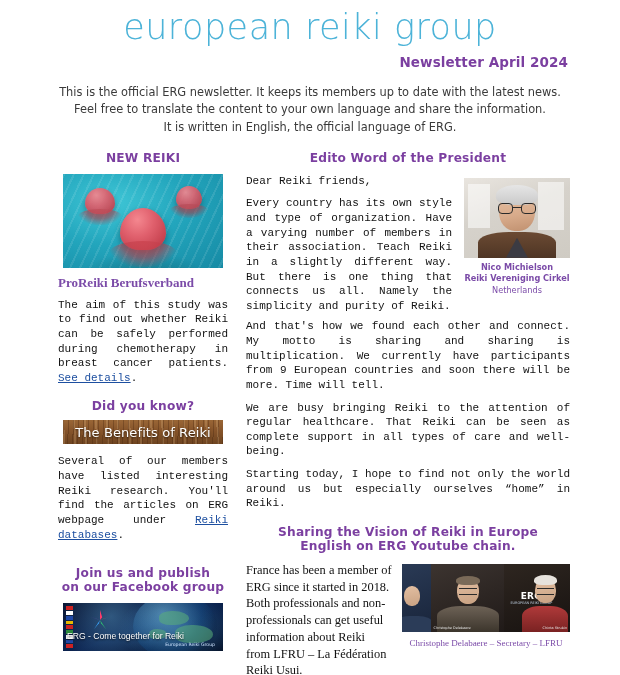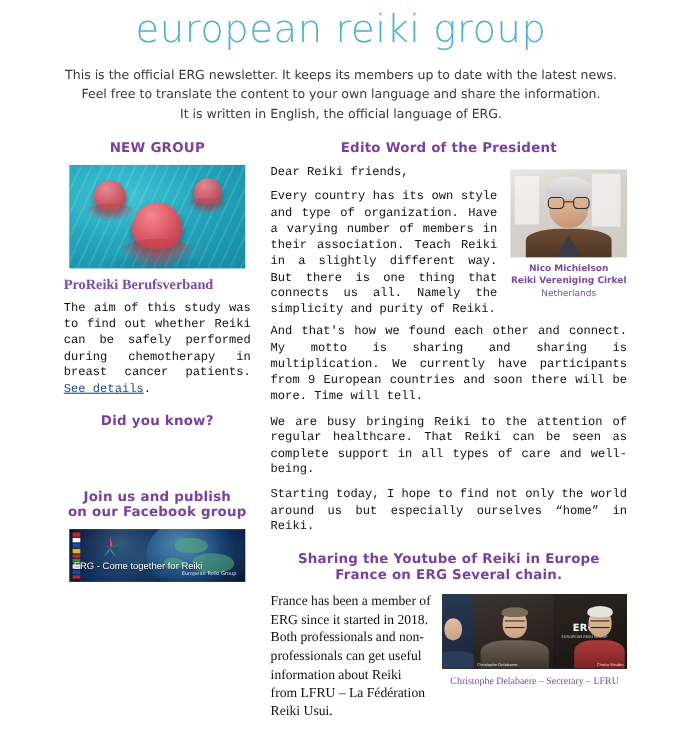--- a/index.html
+++ b/index.html
@@ -69,21 +69,21 @@
 
   .sec-head {
     font-family: "DejaVu Sans", sans-serif;
     font-weight: bold;
     font-size: 12.2px;
     color: #7b3fa0;
     text-align: center;
     letter-spacing: 0.2px;
     margin-bottom: 9px;
   }
-  .sec-head.tight { margin-bottom: 21px; }
+  .sec-head.tight { margin-bottom: 7px; }
 
   
   .body-text {
     font-family: Liberation Mono, monospace;
     font-size: 11px;
     line-height: 1.33;
     text-align: justify;
     color: #111;
   }
   .body-text p { margin: 0 0 8px 0; }
@@ -421,51 +421,56 @@
   .block-spacer-10 { height: 10px; }
 </style>
 </head>
 <body>
 
 <div class="page">
 
   <div class="masthead">
     <div class="brand-title">european reiki group</div>
   </div>
+  <div class="newsletter-line">Newsletter April 2024</div>
   <div class="intro">
     <div>This is the official ERG newsletter. It keeps its members up to date with the latest news.</div>
     <div>Feel free to translate the content to your own language and share the information.</div>
     <div>It is written in English, the official language of ERG.</div>
   </div>
 
   <div class="columns">
 
     <div class="col-left">
 
-      <div class="sec-head">NEW GROUP</div>
+      <div class="sec-head">NEW REIKI</div>
 
       <div class="img-box img-cells">
         <div class="cell cell-l"></div>
         <div class="cell cell-r"></div>
         <div class="cell cell-main"></div>
       </div>
 
       <div class="purple-serif-head">
         <span>ProReiki Berufsverband</span>
       </div>
 
       <div class="body-text"><span>The aim of this study was to find out whether Reiki can be safely performed during chemotherapy in breast cancer patients. </span><a class="link" href="#">See details</a><span>.</span></div>
 
       <div class="block-spacer-14"></div>
 
       <div class="sec-head tight">Did you know?</div>
 
+      <div class="img-benefits">
+        <span class="benefits-label">The Benefits of Reiki</span>
+      </div>
 
       <div class="block-spacer-10"></div>
 
+      <div class="body-text"><span>Several of our members have listed interesting Reiki research. You'll find the articles on ERG webpage under </span><a class="link" href="#">Reiki databases</a><span>.</span></div>
 
       <div class="block-spacer-24"></div>
 
       <div class="sec-head">
         <div>Join us and publish</div>
         <div>on our Facebook group</div>
       </div>
 
       <div class="img-fb">
         <div class="fb-globe"></div>
@@ -529,22 +534,22 @@
 
       <div class="body-text" style="margin-top:6px;">
         <p>And that's how we found each other and connect. My motto is sharing and sharing is multiplication. We currently have participants from 9 European countries and soon there will be more. Time will tell.</p>
         <p>We are busy bringing Reiki to the attention of regular healthcare. That Reiki can be seen as complete support in all types of care and well-being.</p>
         <p>Starting today, I hope to find not only the world around us but especially ourselves “home” in Reiki.</p>
       </div>
 
       <div class="block-spacer-14"></div>
 
       <div class="sec-head">
-        <div>Sharing the Youtube of Reiki in Europe</div>
-        <div>France on ERG Several chain.</div>
+        <div>Sharing the Vision of Reiki in Europe</div>
+        <div>English on ERG Youtube chain.</div>
       </div>
 
       <div class="clearfix">
         <div class="video-wrap">
           <div class="img-video">
             <div class="v-pane p1">
               <div class="v-head" style="left:2px;top:22px;width:16px;height:20px;"></div>
               <div class="v-torso" style="left:-6px;bottom:0;width:36px;height:16px;background:#2b3c58;"></div>
               <div class="v-name">&nbsp;</div>
             </div>

